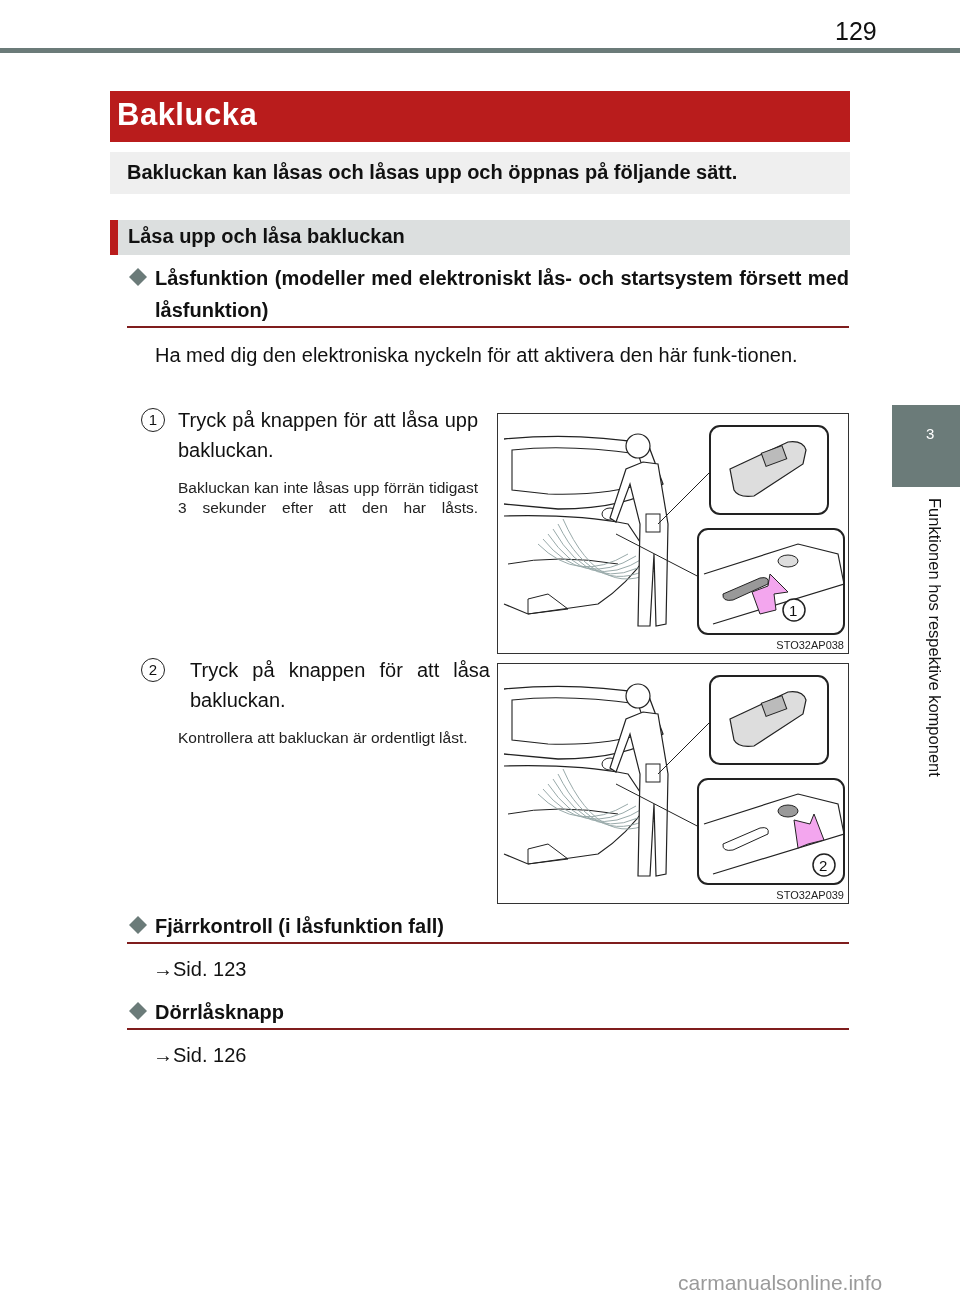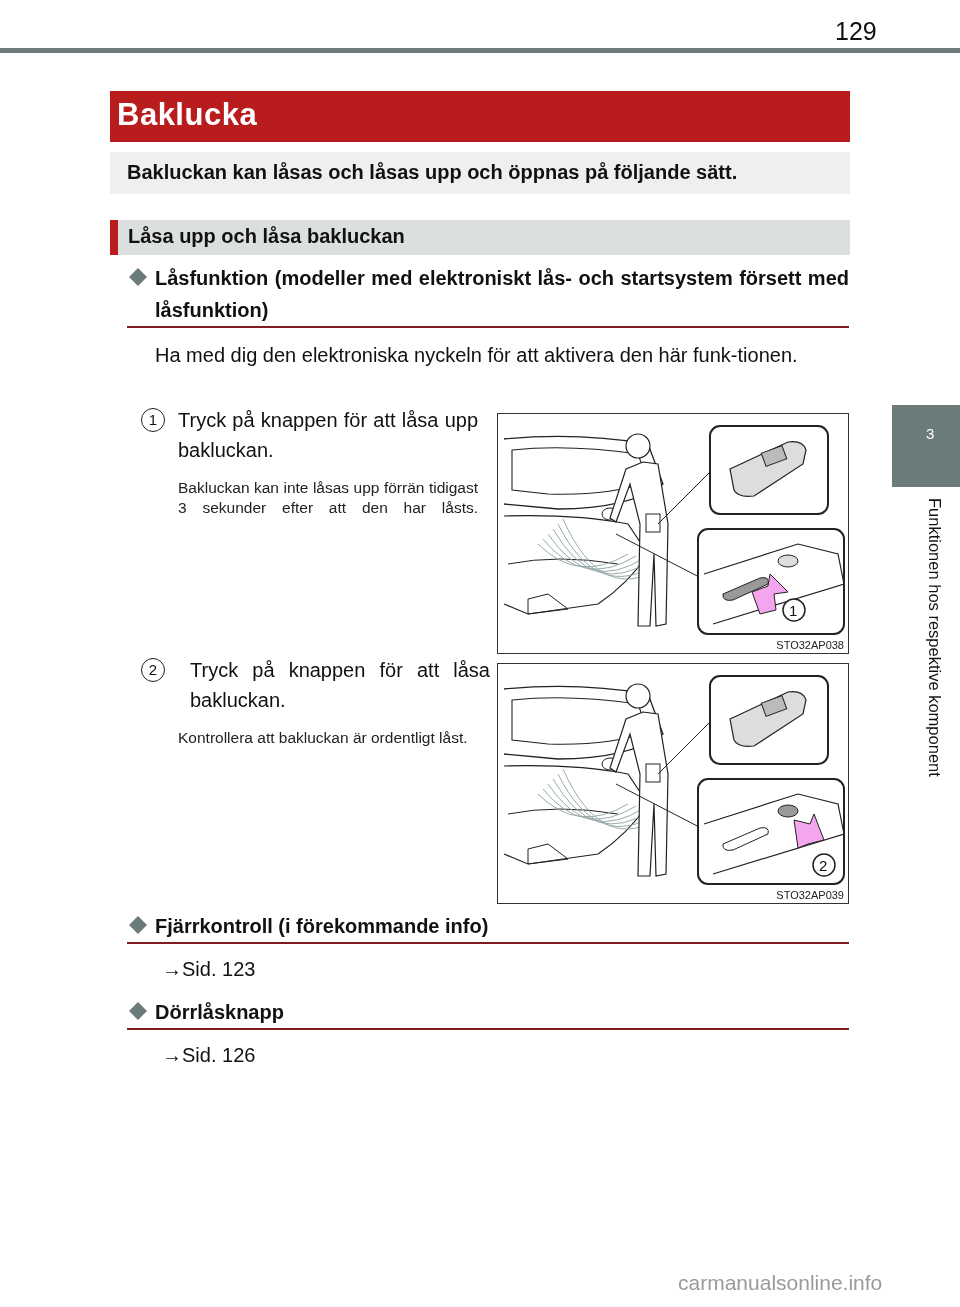--- a/index.html
+++ b/index.html
@@ -31,21 +31,21 @@
   .para { position: absolute; left: 155px; width: 694px; font-size: 20px; line-height: 31px; color: #111; text-align: justify; }
 
   .step-num { position: absolute; left: 141px; width: 24px; height: 24px; border: 1.5px solid #222; border-radius: 50%; font-size: 15px; text-align: center; line-height: 21px; color: #111; }
   .step-main { position: absolute; left: 178px; width: 300px; font-size: 20px; line-height: 30px; color: #111; text-align: justify; }
   .step-note { position: absolute; left: 178px; width: 300px; font-size: 15.5px; line-height: 20px; color: #222; text-align: justify; text-align-last: left; }
   .step-note.full { text-align-last: justify; }
 
   .figure { position: absolute; left: 497px; width: 352px; height: 241px; border: 1.5px solid #333; background: #fff; overflow: hidden; }
   .figure .code { position: absolute; right: 4px; bottom: 2px; font-size: 11px; color: #222; }
 
-  .xref { position: absolute; left: 162px; font-size: 20px; color: #111; }
+  .xref { position: absolute; left: 153px; font-size: 20px; color: #111; }
   .watermark { position: absolute; left: 678px; top: 1271px; font-size: 21px; color: #9a9a9a; }
 </style>
 </head>
 <body>
 
 <div class="running-head">
   <span class="page-no">129</span>
 </div>
 <div class="head-rule"></div>
 
@@ -156,21 +156,21 @@
     <circle cx="326" cy="201" r="11" fill="#fff" stroke="#222" stroke-width="1.5"></circle>
     <text x="321" y="207" font-size="15" font-family="Liberation Sans, sans-serif" fill="#111">2</text>
   </svg>
   <span class="code">STO32AP039</span>
 </div>
 
 <div class="diamond-head" style="top:910px;height:34px;">
   <svg class="diamond" style="top:6px;" viewBox="0 0 18 18">
       <polygon points="9,0 18,9 9,18 0,9" fill="#6b7b79"></polygon>
     </svg>
-  <div class="txt" style="top:0;white-space:nowrap;">Fjärrkontroll (i förekommande info)</div>
+  <div class="txt" style="top:0;white-space:nowrap;">Fjärrkontroll (i låsfunktion fall)</div>
 </div>
 <div class="xref" style="top:958px;">→Sid. 123</div>
 
 <div class="diamond-head" style="top:996px;height:34px;">
   <svg class="diamond" style="top:6px;" viewBox="0 0 18 18">
       <polygon points="9,0 18,9 9,18 0,9" fill="#6b7b79"></polygon>
     </svg>
   <div class="txt" style="top:0;white-space:nowrap;">Dörrlåsknapp</div>
 </div>
 <div class="xref" style="top:1044px;">→Sid. 126</div>

